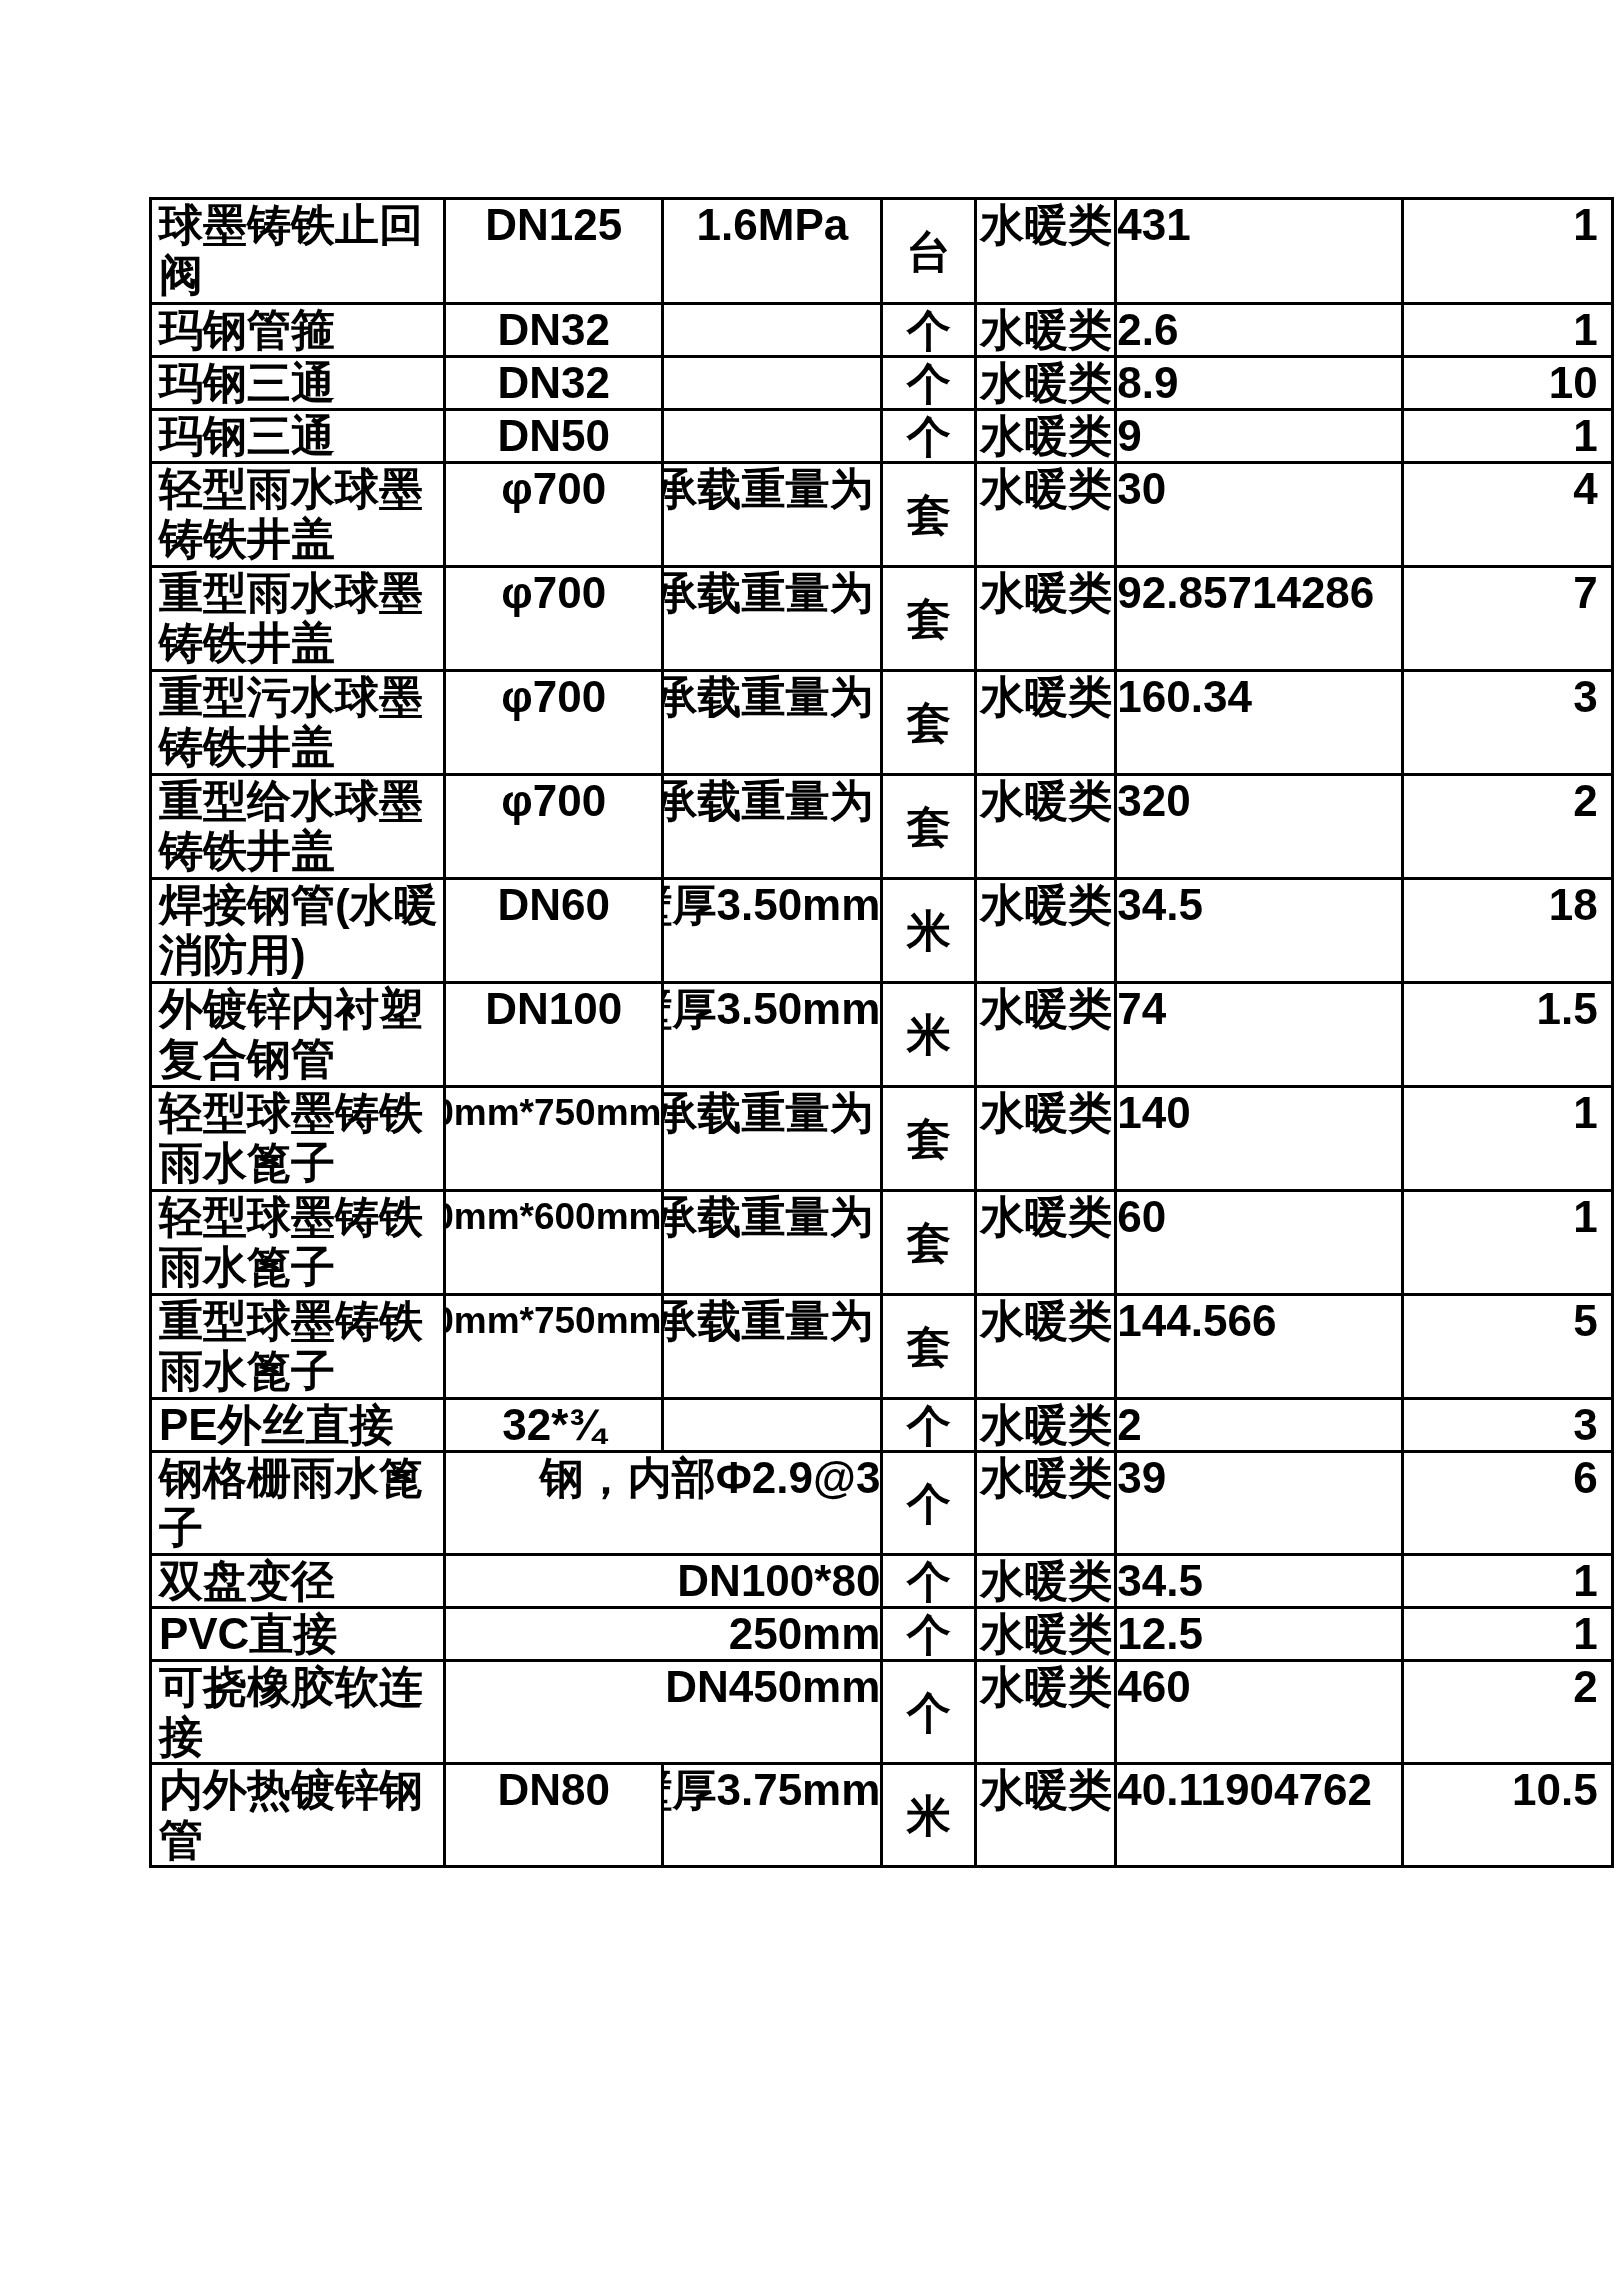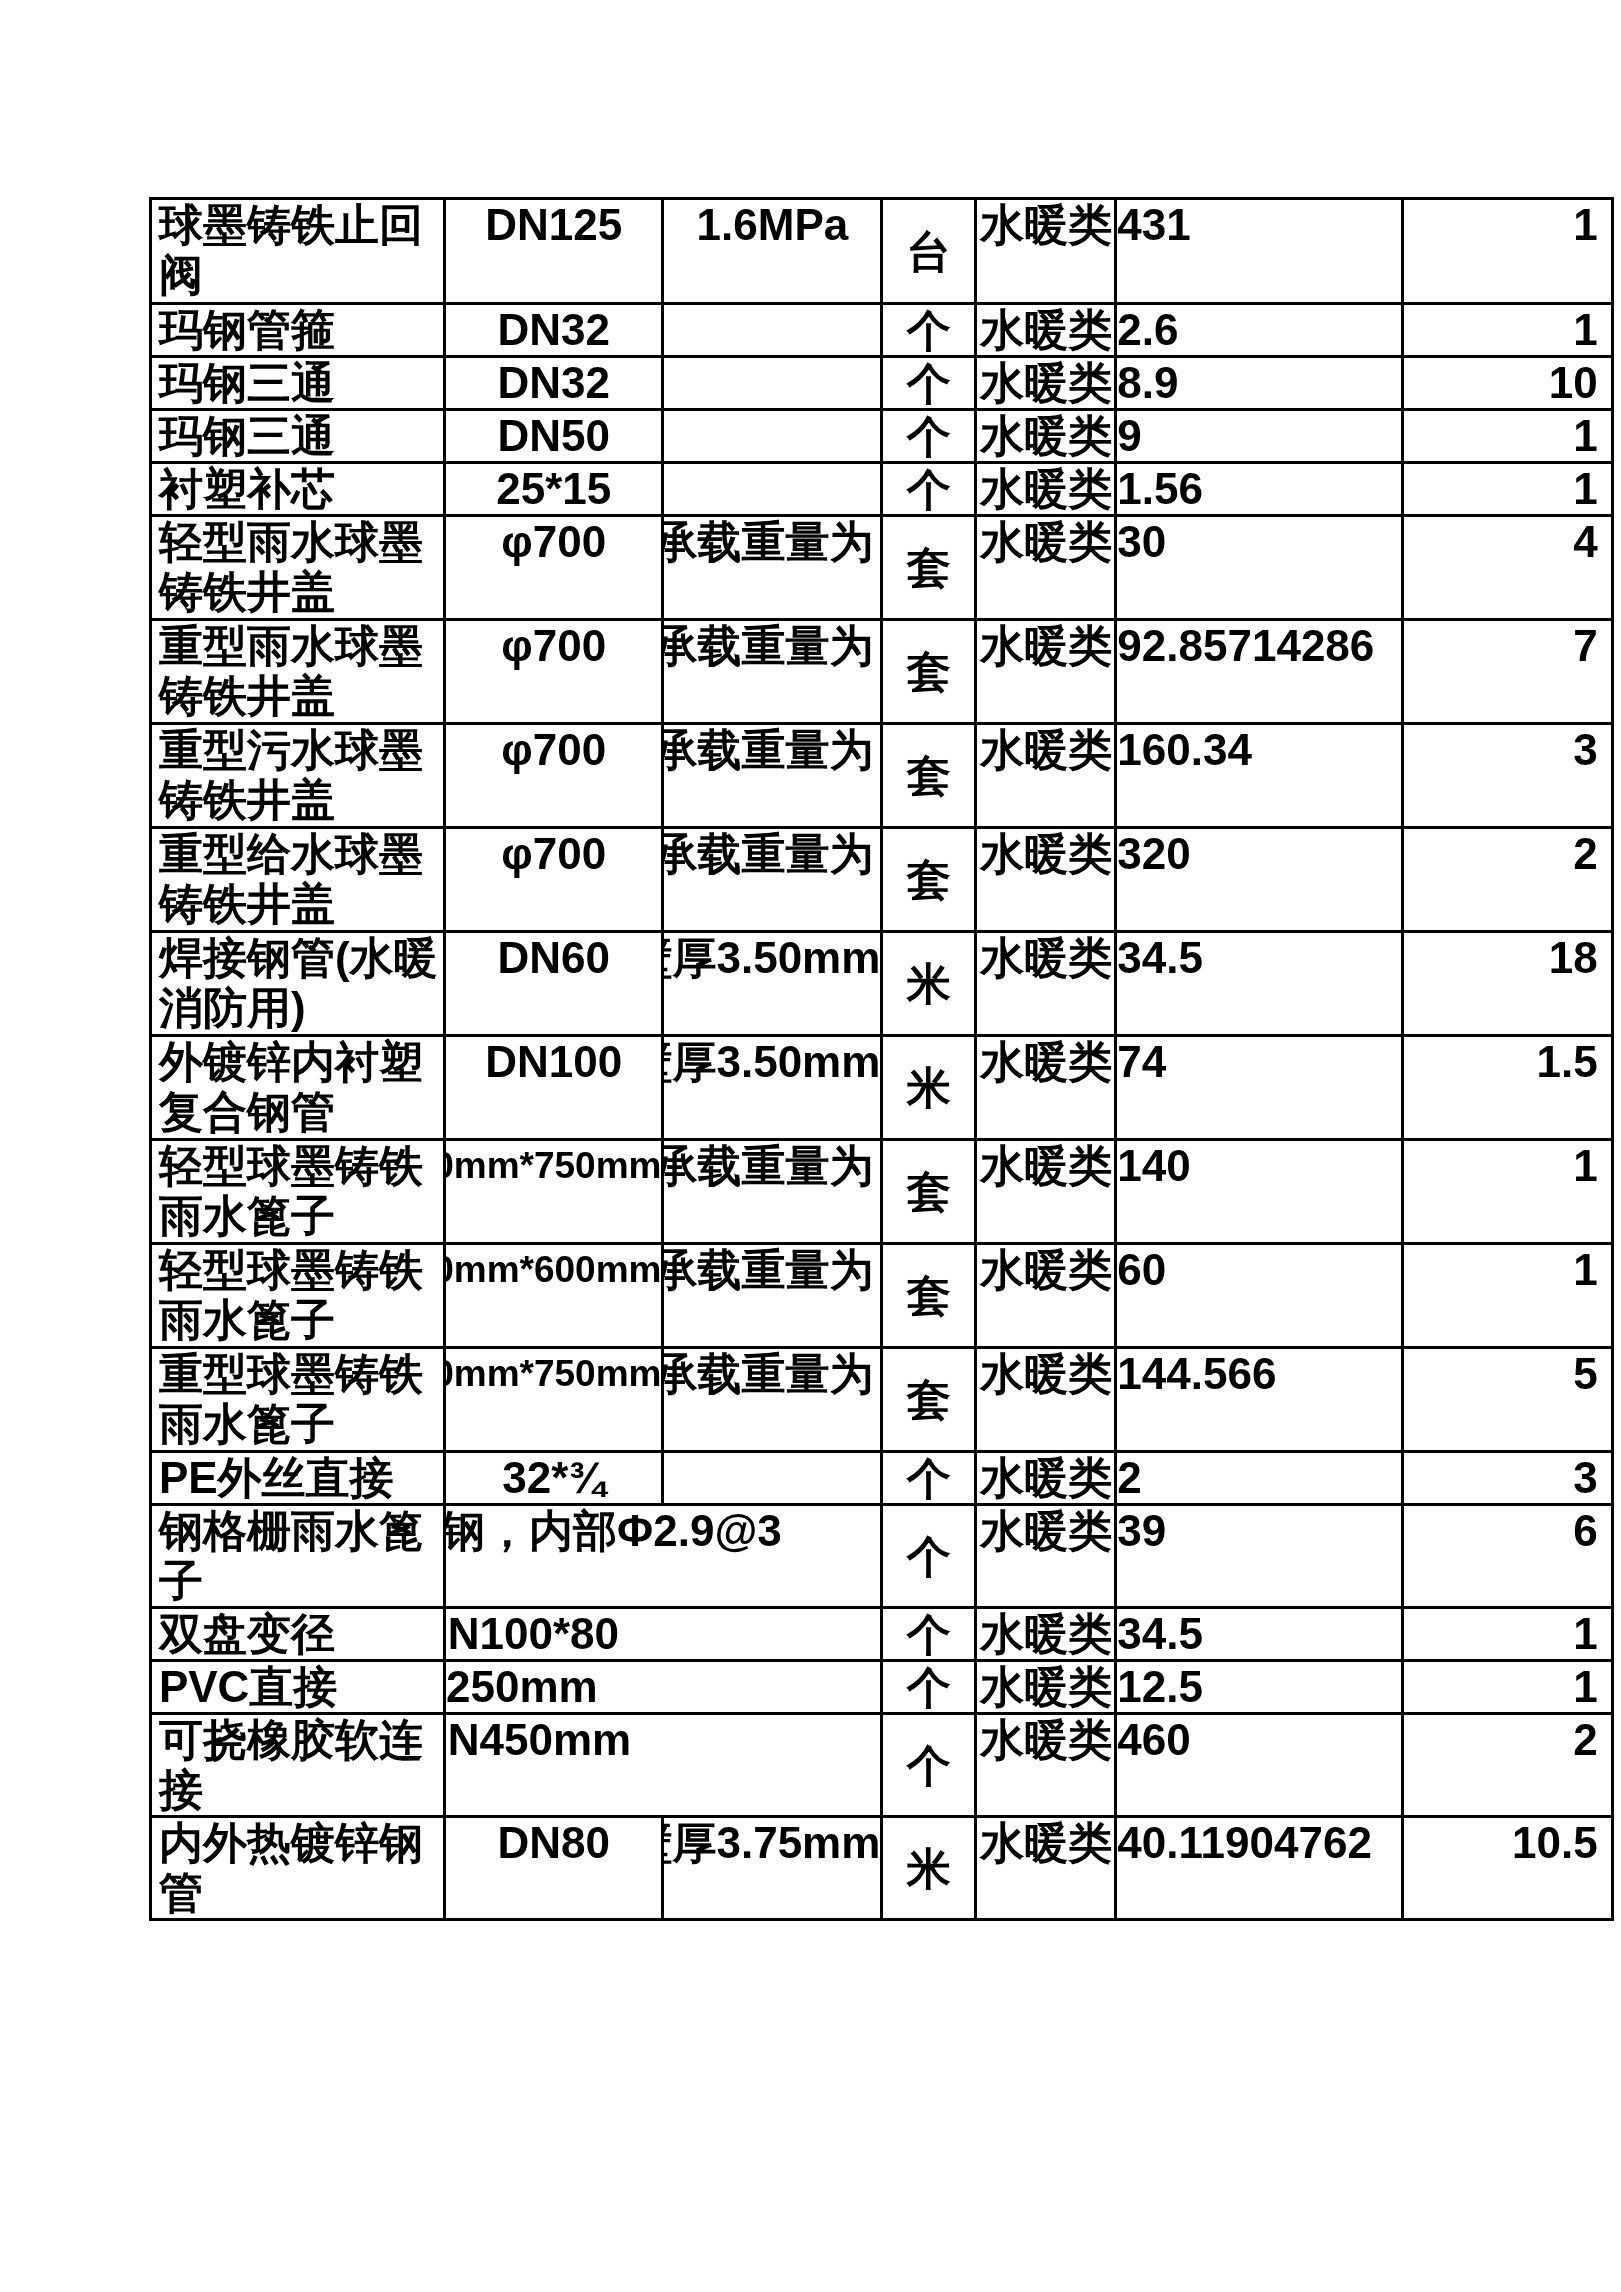--- a/index.html
+++ b/index.html
@@ -16,21 +16,21 @@
   td.c1{text-align:left;padding:0 2px 0 6.9px;}
   td.c2{text-align:center;margin-left:36px;}
   td.c3{text-align:center;}
   td.c4{text-align:center;vertical-align:middle;line-height:45px;}
   td.c5{text-align:left;padding-left:2.9px;}
   td.c6{text-align:left;padding-right:27px;}
   td.c7{text-align:right;padding-right:13.7px;}
   td.clip{white-space:nowrap;}
   td.clip .ov{display:inline-block;white-space:nowrap;}
   td.small{font-size:37px;}
-  td.merged{text-align:left;}
+  td.merged{text-align:right;}
 </style>
 </head>
 <body>
 
 <div id="sheet">
 <table>
   <colgroup>
     <col style="width:294px">
         <col style="width:142px">
         <col style="width:170px">
@@ -71,29 +71,20 @@
   </tr>
   <tr style="height:52px">
     <td class="c1">玛钢三通</td>
     <td class="c2">DN50</td>
     <td class="c3"></td>
     <td class="c4">个</td>
     <td class="c5">水暖类</td>
     <td class="c6">9</td>
     <td class="c7">1</td>
   </tr>
-  <tr style="height:52px">
-    <td class="c1">衬塑补芯</td>
-    <td class="c2">25*15</td>
-    <td class="c3"></td>
-    <td class="c4">个</td>
-    <td class="c5">水暖类</td>
-    <td class="c6">1.56</td>
-    <td class="c7">1</td>
-  </tr>
 
   <tr style="height:104px">
     <td class="c1">轻型雨水球墨铸铁井盖</td>
     <td class="c2">φ700</td>
     <td class="c3 clip"><span class="ov" style="margin-left:-17.6px">承载重量为</span></td>
     <td class="c4">套</td>
     <td class="c5">水暖类</td>
     <td class="c6">30</td>
     <td class="c7">4</td>
   </tr>

